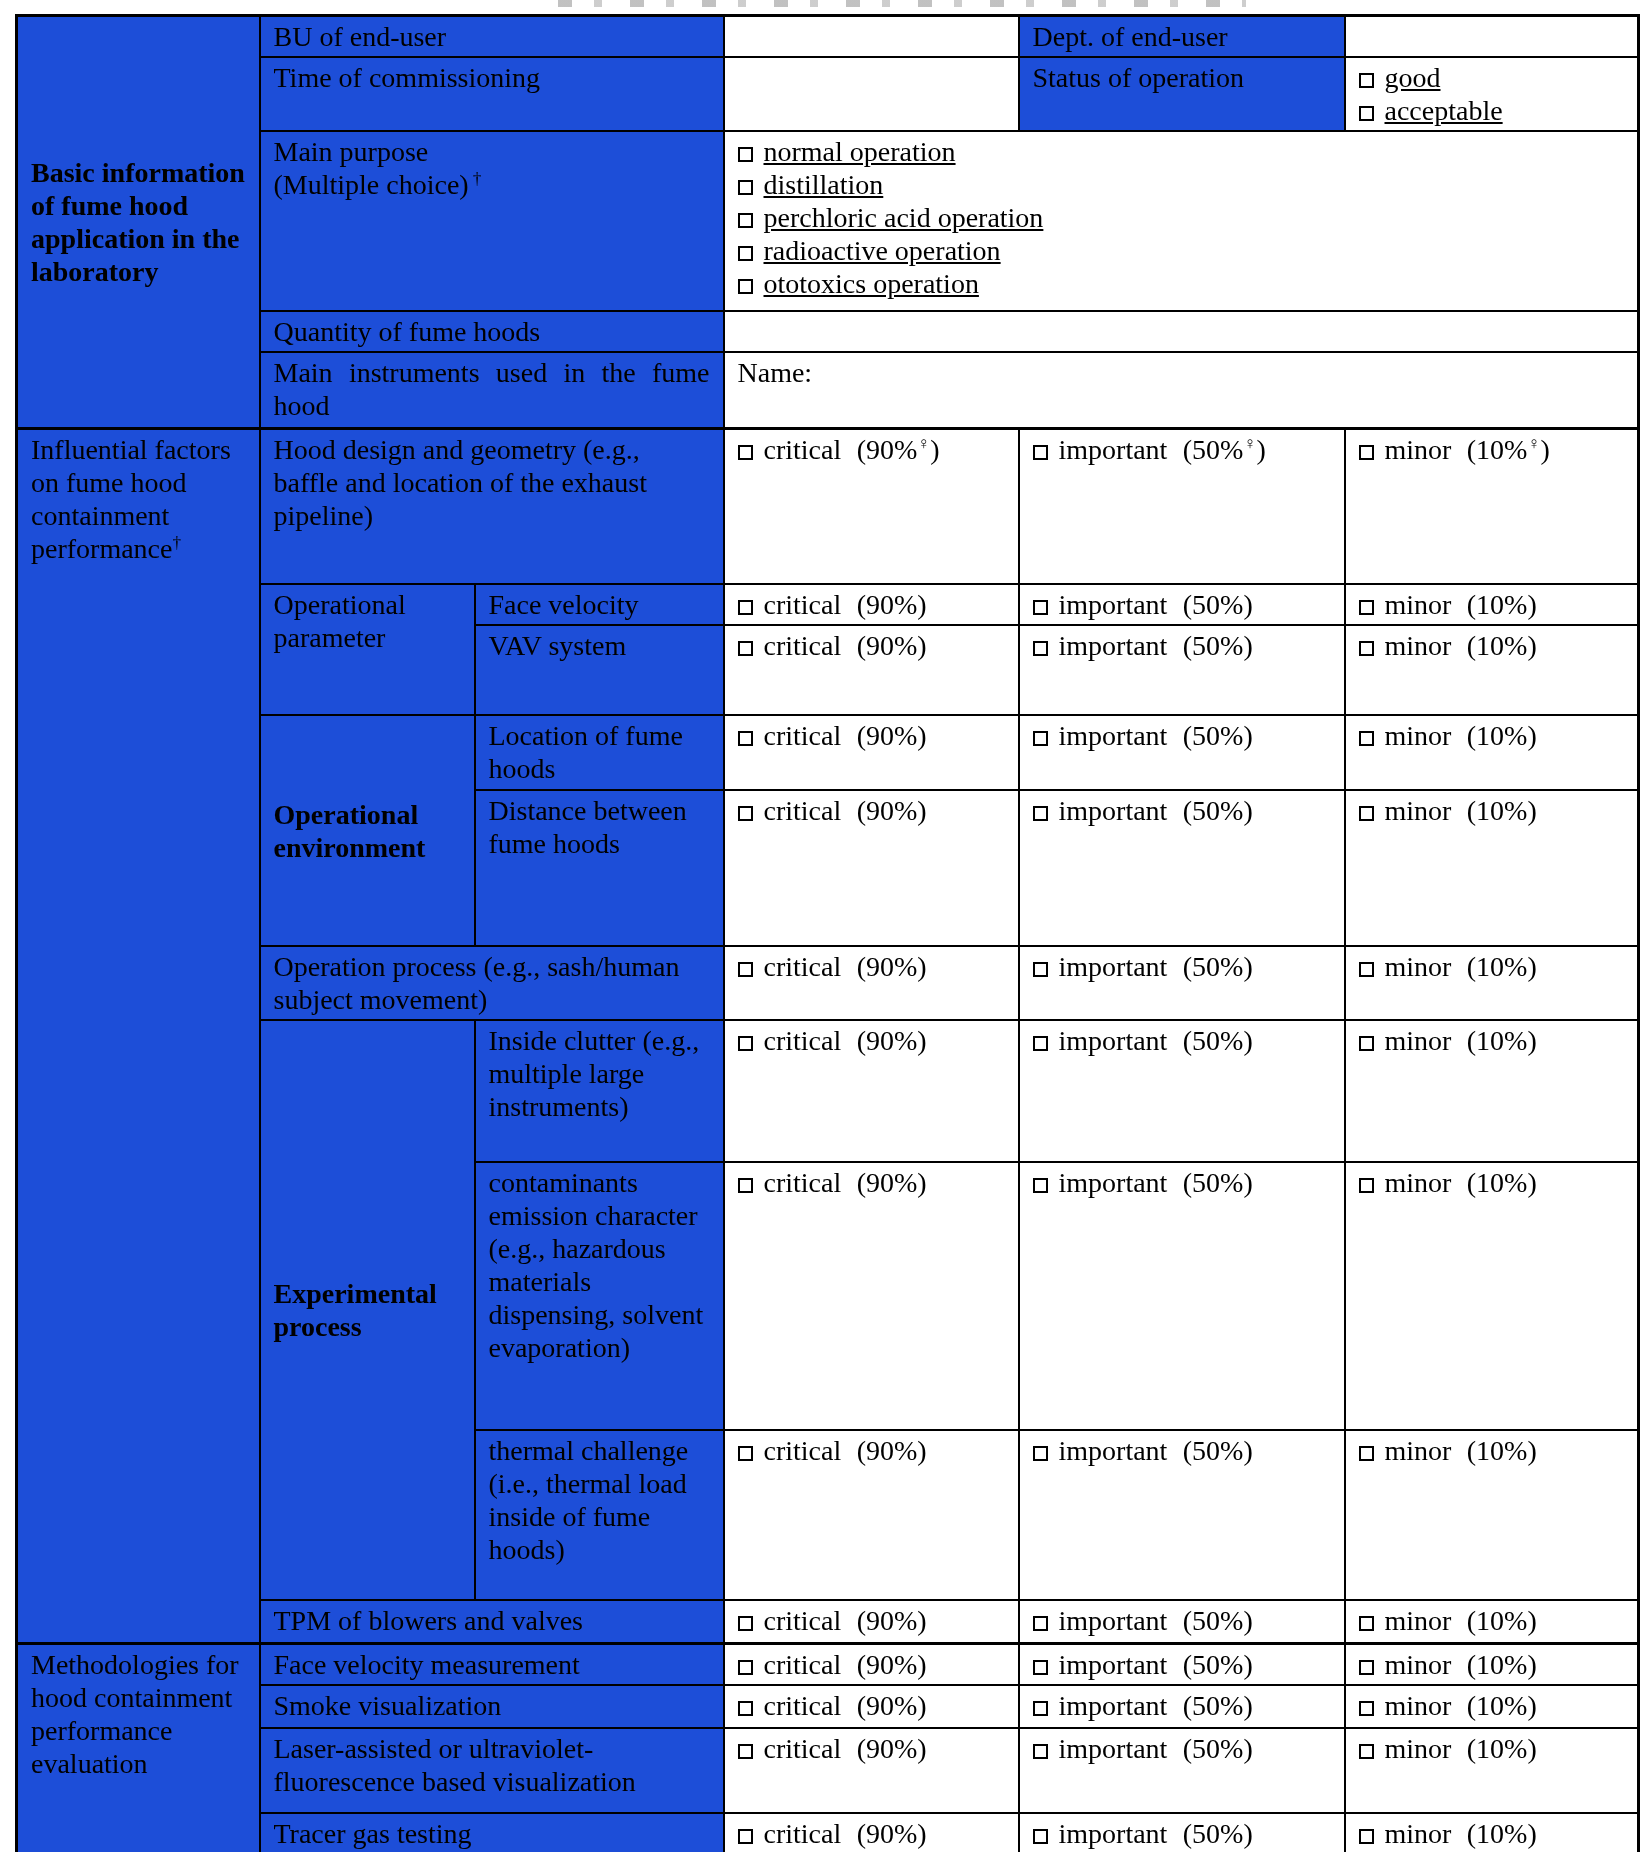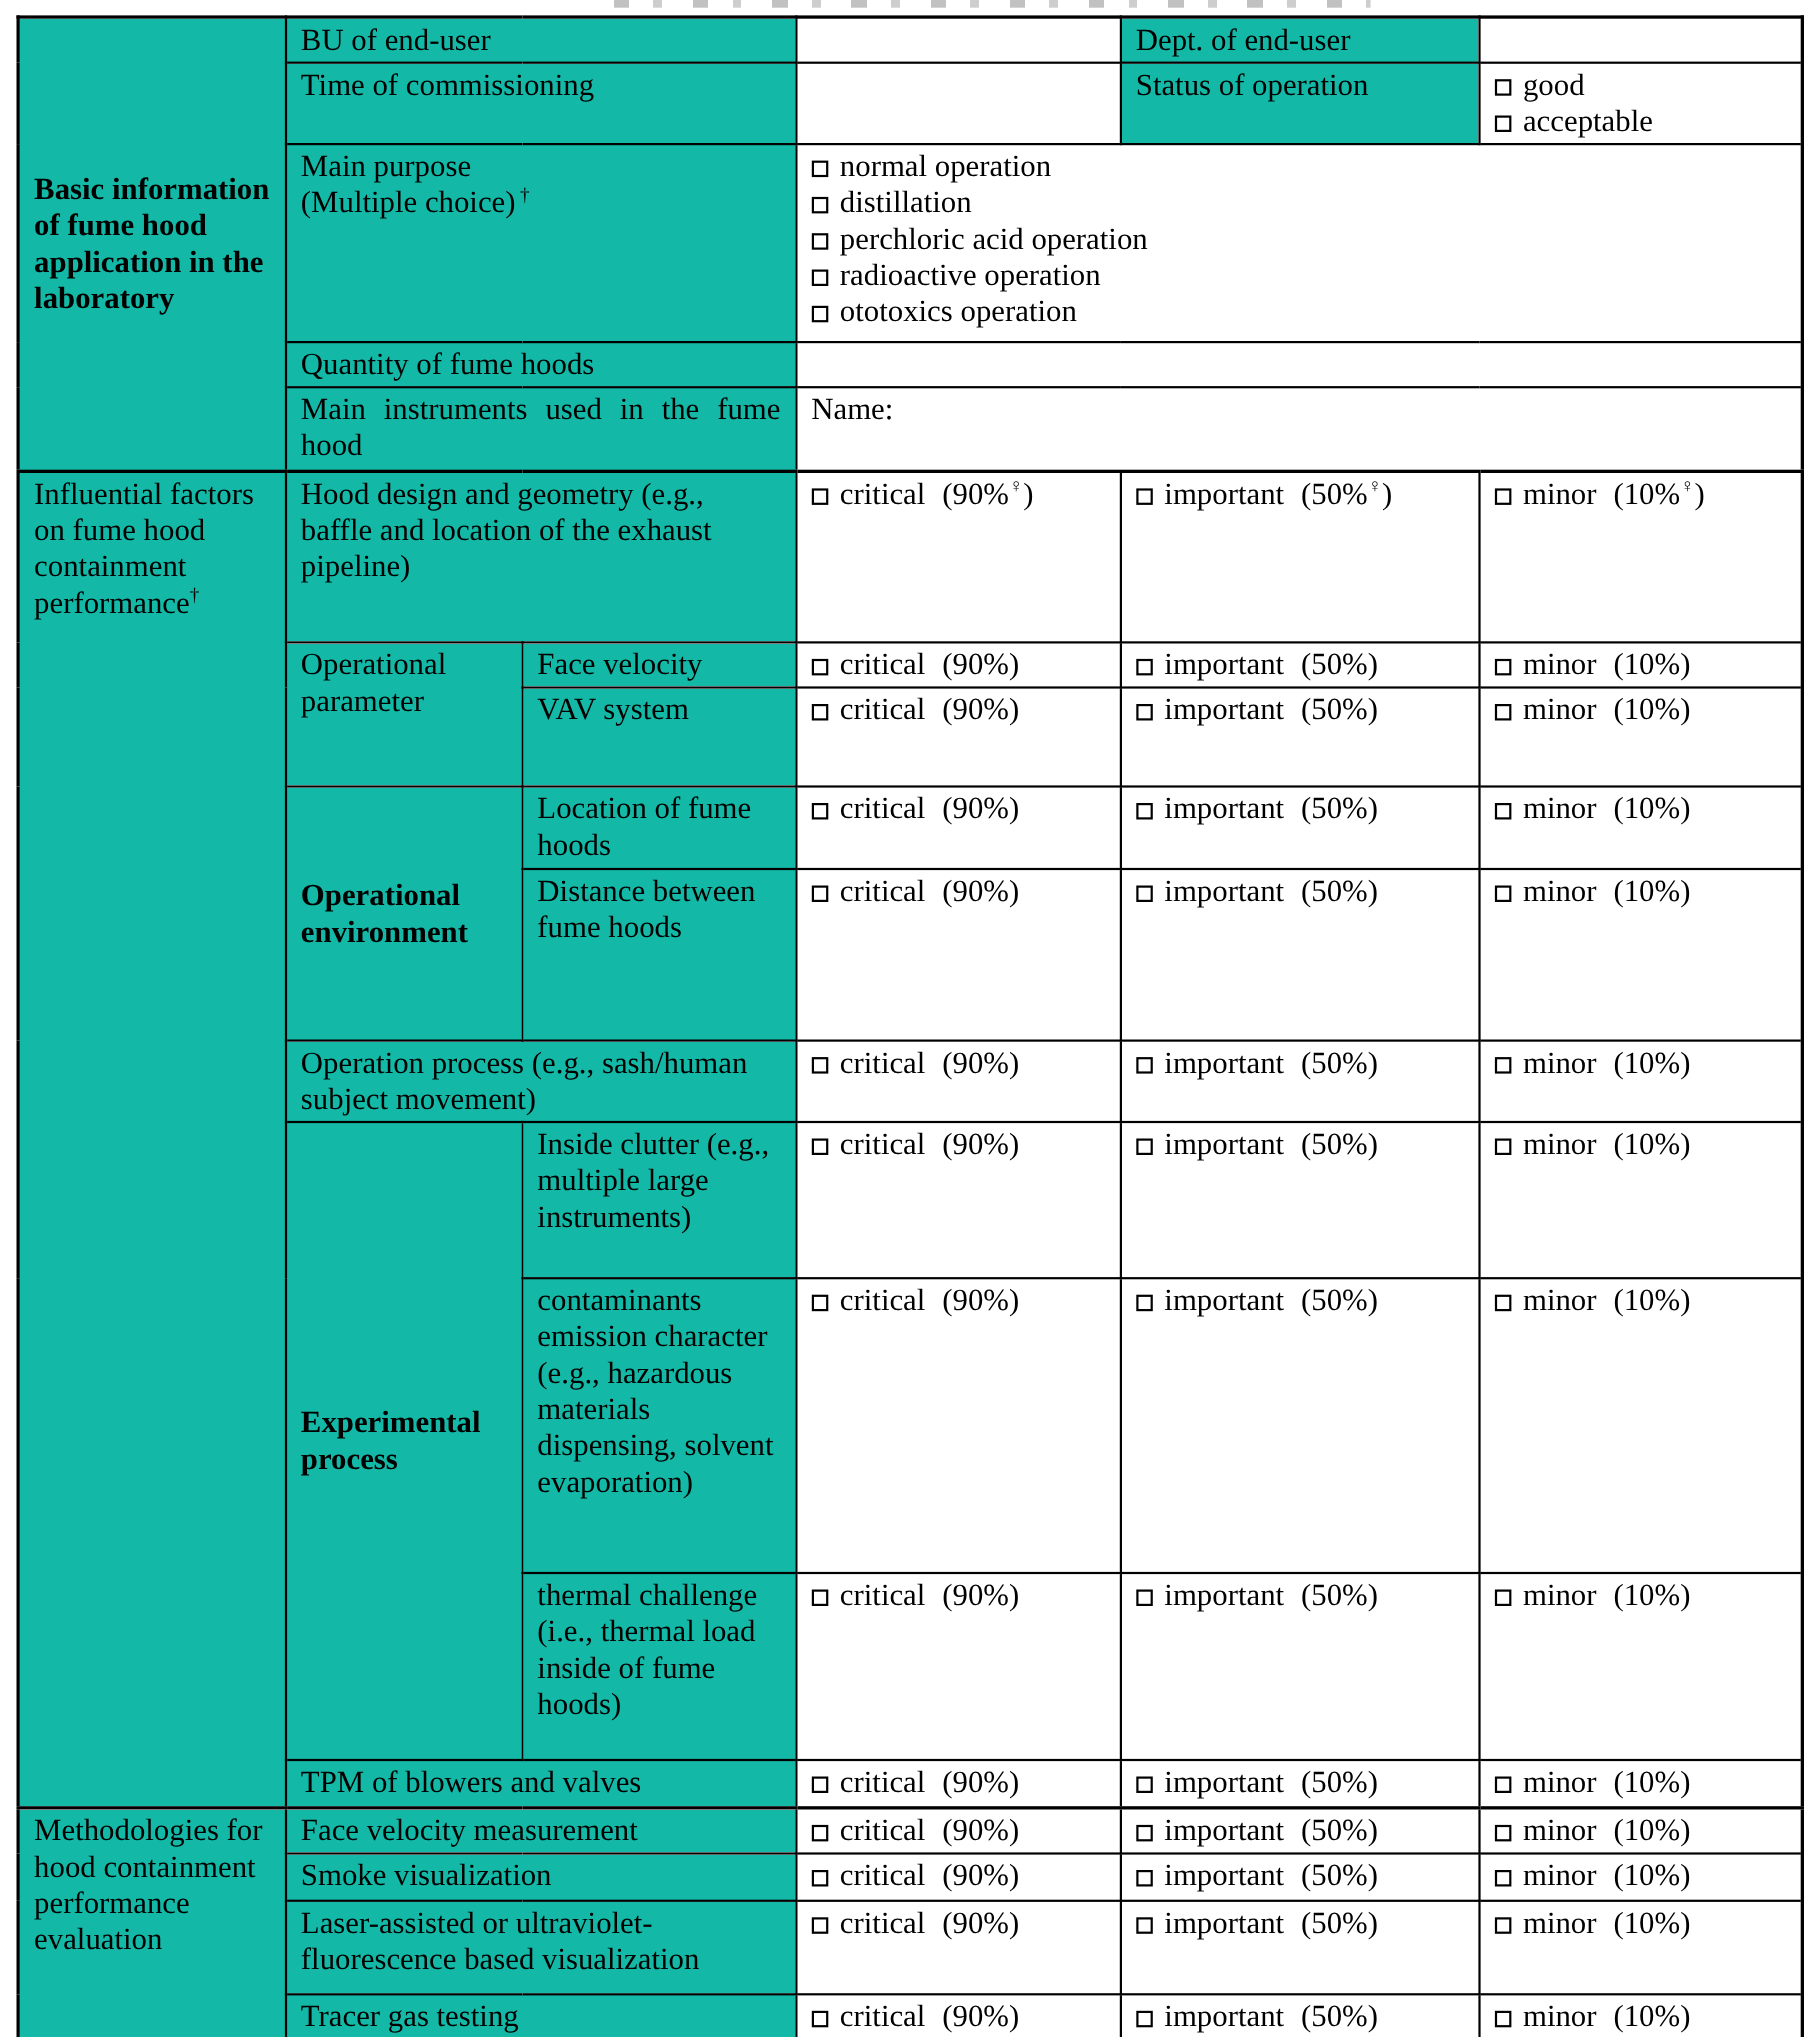--- a/index.html
+++ b/index.html
@@ -26,21 +26,21 @@
     font-size:28px;
     line-height:33px;
   }
   td{
     border:2px solid #000;
     vertical-align:top;
     padding:3px 13px;
     overflow:hidden;
     word-wrap:break-word;
   }
-  td.lbl,td.sec{background:#14b8a6;}
+  td.lbl,td.sec{background:#1d4ed8;}
   td.mid{vertical-align:middle;font-weight:bold;}
   td.just{text-align:justify;margin-top:36px;}
   tr.secline td{border-top:3px solid #000;}
   
   .h38{height:38px}.h40{height:40px}.h43{height:43px}.h45{height:29px}
   .h72{height:72px}.h75{height:75px}.h76{height:76px}.h77{height:58px}
   .h85{height:85px}.h90{height:90px}.h126{height:156px}.h142{height:142px}
   .h170{height:170px}.h180{height:180px}.h268{height:268px}
   
   .cb{
@@ -48,21 +48,21 @@
     width:15px;height:15px;
     border:2px solid #000;
     margin-right:11px;
     vertical-align:-1px;
     background:#fff;
     box-sizing:border-box;
   }
   .pct{margin-left:.55em;}
   sup{font-size:.62em;vertical-align:super;line-height:0;}
   sup.dag{margin-left:4px;}
-  .opt-line{white-space:nowrap;}
+  .opt-line{white-space:nowrap;text-decoration:underline;}
 </style>
 </head>
 <body>
 
 <div class="title-crop"></div>
 
 <table class="form">
   <colgroup>
     <col style="width:243px">
       <col style="width:215px">

